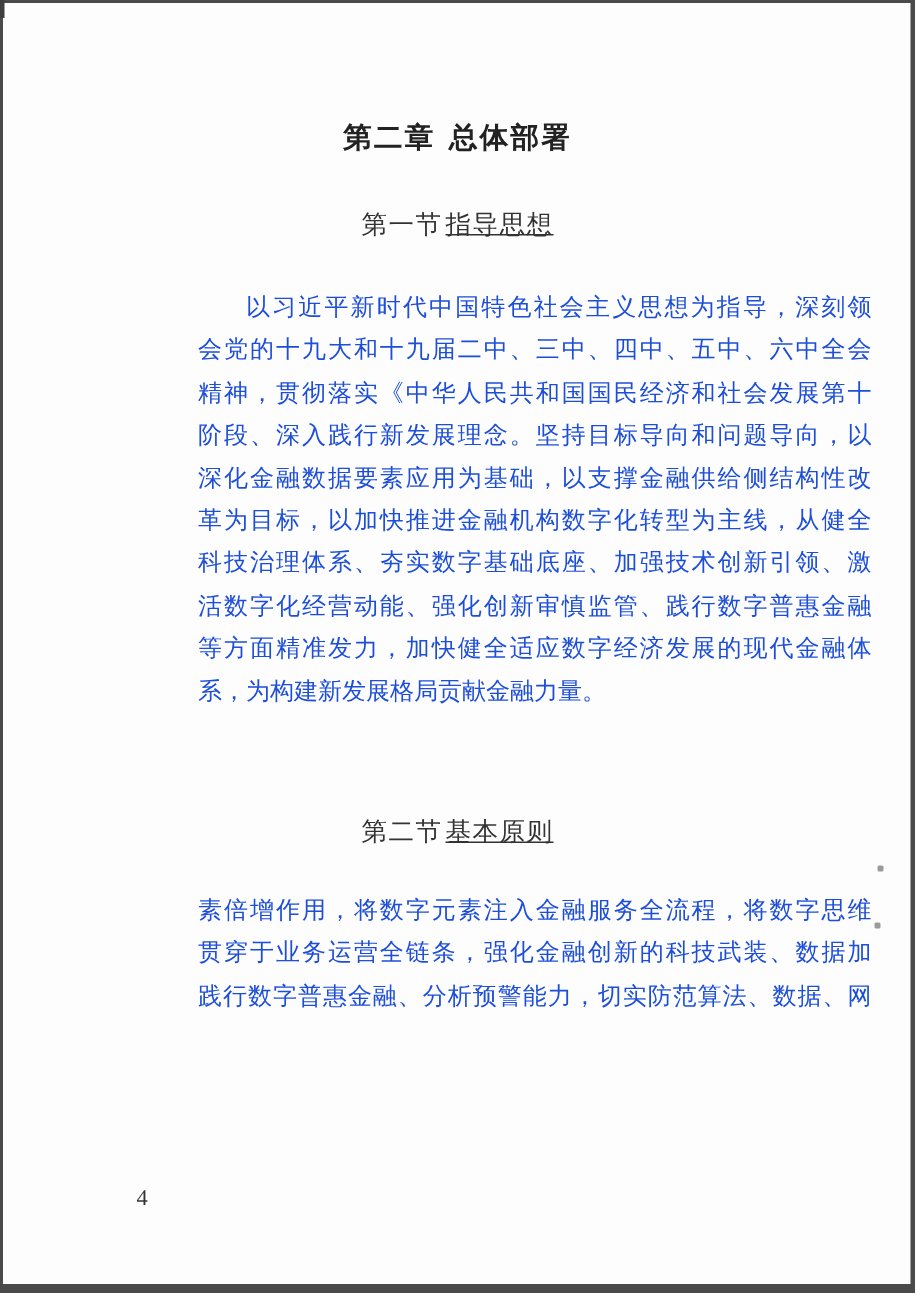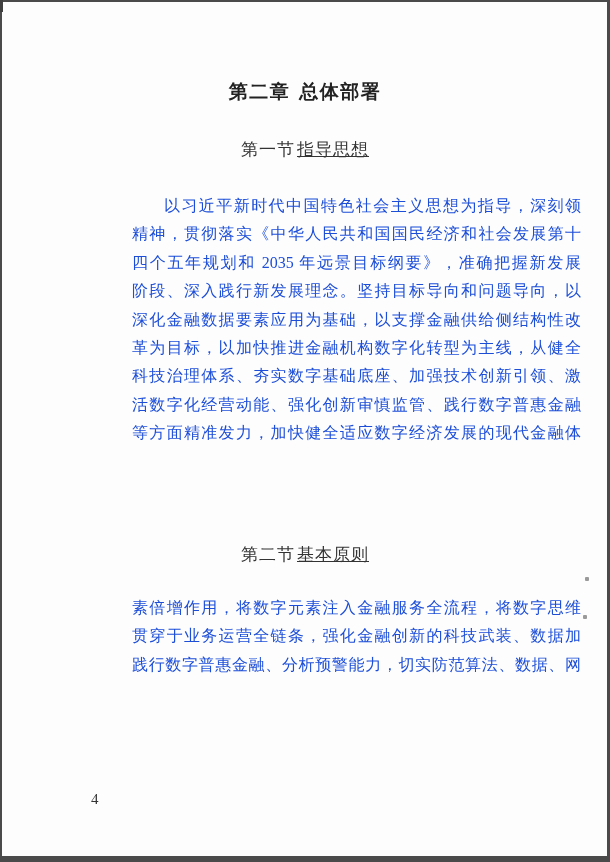--- a/index.html
+++ b/index.html
@@ -108,28 +108,29 @@
   <h1 class="chapter-heading">
     <span>第二章</span><span class="gap"></span><span>总体部署</span>
   </h1>
 
   <h2 class="section-heading section-1">
     <span class="sec-number">第一节</span><span class="sec-title">指导思想</span>
   </h2>
 
   <div class="para para-1">
     <div class="line first-line">以习近平新时代中国特色社会主义思想为指导，深刻领</div>
+    <div class="line">会党的十九大和十九届二中、三中、四中、五中、六中全会</div>
     <div class="line">精神，贯彻落实《中华人民共和国国民经济和社会发展第十</div>
-    <div class="line">四个五年规划和 2035 年远景目标纲要》，准确把握新发展</div>
     <div class="line">阶段、深入践行新发展理念。坚持目标导向和问题导向，以</div>
     <div class="line">深化金融数据要素应用为基础，以支撑金融供给侧结构性改</div>
     <div class="line">革为目标，以加快推进金融机构数字化转型为主线，从健全</div>
     <div class="line">科技治理体系、夯实数字基础底座、加强技术创新引领、激</div>
     <div class="line">活数字化经营动能、强化创新审慎监管、践行数字普惠金融</div>
     <div class="line">等方面精准发力，加快健全适应数字经济发展的现代金融体</div>
+    <div class="line last-line">系，为构建新发展格局贡献金融力量。</div>
   </div>
 
   <h2 class="section-heading section-2">
     <span class="sec-number">第二节</span><span class="sec-title">基本原则</span>
   </h2>
 
   <div class="para para-2">
     <div class="line">素倍增作用，将数字元素注入金融服务全流程，将数字思维</div>
     <div class="line">贯穿于业务运营全链条，强化金融创新的科技武装、数据加</div>
     <div class="line">践行数字普惠金融、分析预警能力，切实防范算法、数据、网</div>

